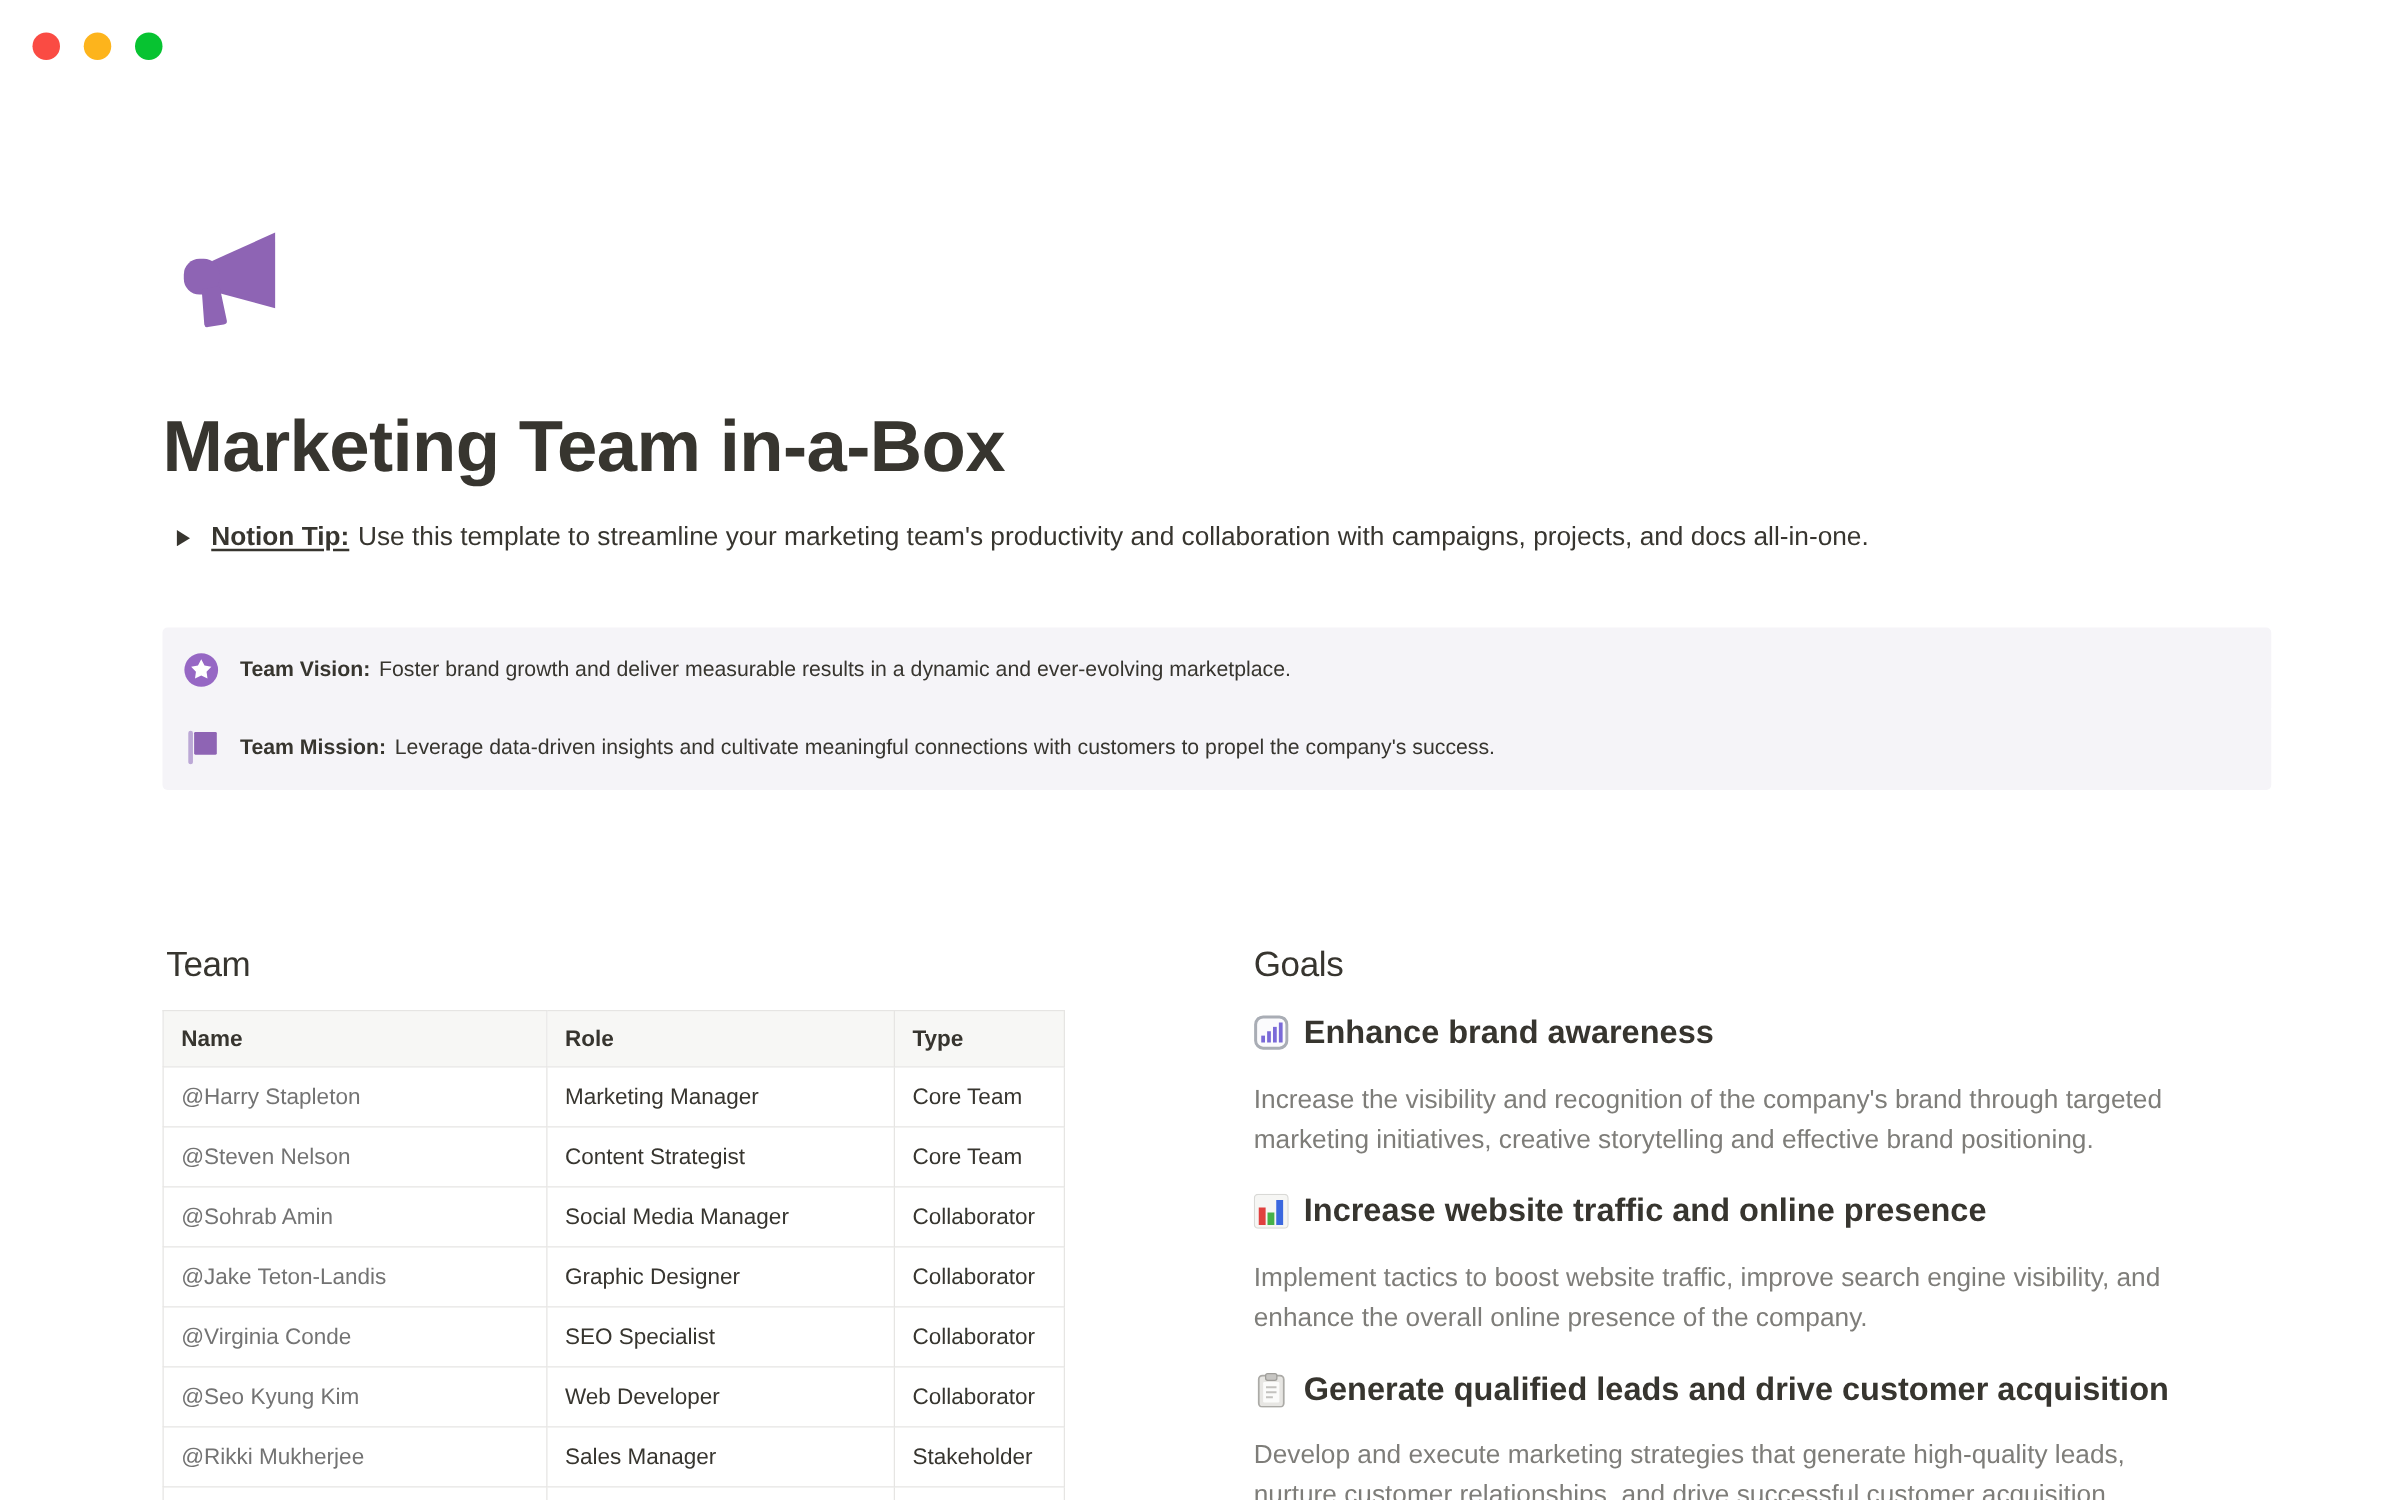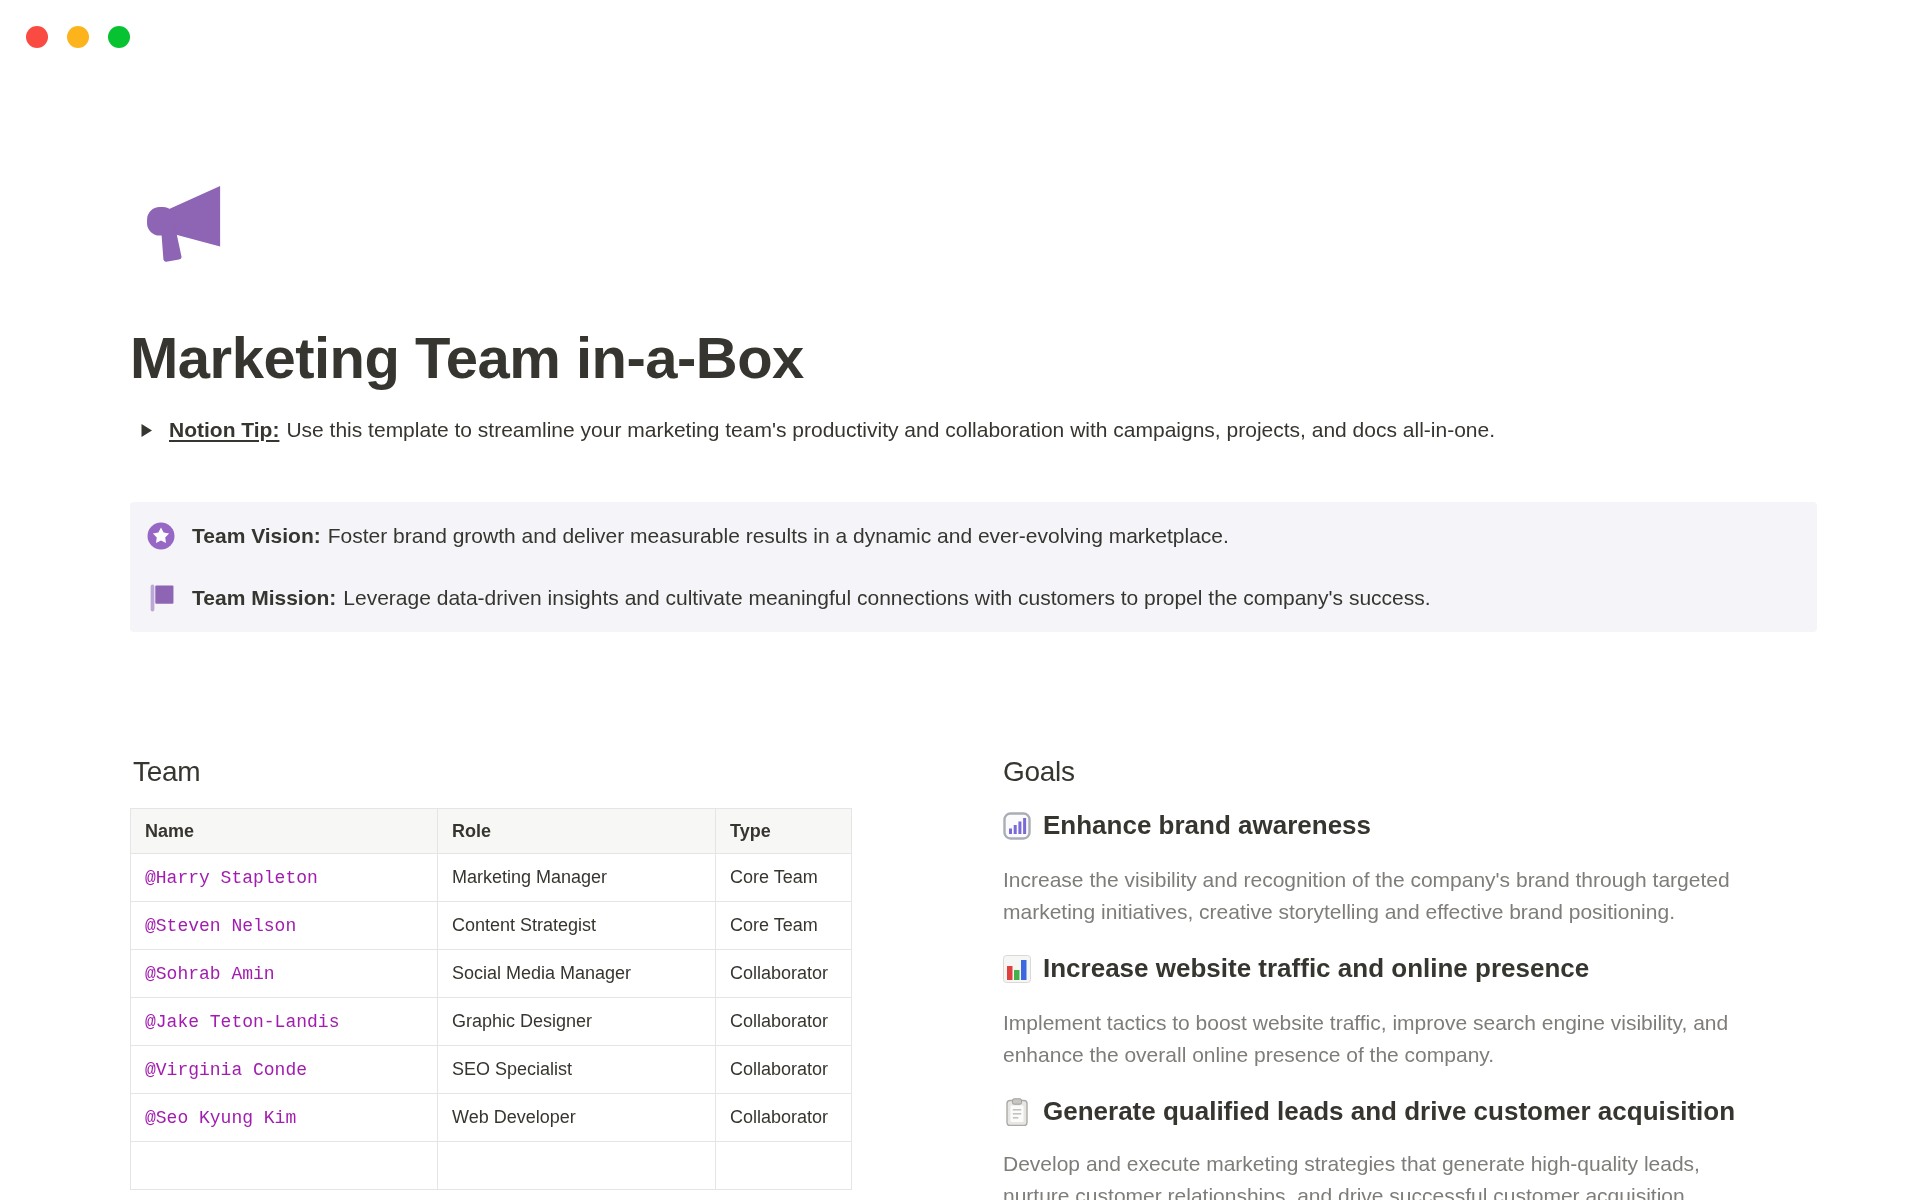--- a/index.html
+++ b/index.html
@@ -36,21 +36,21 @@
   }
   .tip-toggle{width:13px;height:15px;margin:8px 16px 0 3px;flex:none;}
   .tip-label{font-weight:700;text-decoration:underline;text-underline-offset:3px;margin-right:7px;white-space:nowrap;}
 
   
   .callout{
     left:130px;width:1687px;height:68px;
     background:#F5F4F8;border-radius:4px;
     display:flex;align-items:center;
     padding:0 20px 0 17px;box-sizing:border-box;
-    font-size:21px;
+    font-size:17px;
   }
   .callout.vision{top:502px;}
   .callout.mission{top:564px;}
   .callout .c-icon{width:28px;height:28px;margin-right:17px;flex:none;}
   .callout .c-label{font-weight:700;margin-right:7px;white-space:nowrap;}
   .callout .c-text{white-space:nowrap;text-align:center;}
 
   
   .h2{
     font-size:28px;font-weight:400;letter-spacing:-0.3px;color:#37352F;white-space:nowrap;
@@ -69,21 +69,21 @@
   .team-table col.c3{width:136px;}
   .team-table th,.team-table td{
     border:1px solid #E6E5E3;
     padding:0 12px 0 14px;text-align:left;vertical-align:middle;
     overflow:hidden;white-space:nowrap;
   }
   .team-table th{
     height:44px;background:#F7F7F5;font-weight:700;color:#37352F;font-size:18px;
   }
   .team-table td{height:47px;color:#37352F;}
-  .team-table td.name{color:#a21caf;font-family:Liberation Mono, monospace;}
+  .team-table td.name{color:#737373;}
   .team-table tr.partial td{height:47px;}
 
   
   .goal-title{
     left:1003px;
     display:flex;align-items:center;gap:12px;
     font-size:26px;font-weight:700;color:#37352F;white-space:nowrap;
   }
   .goal-title .g-icon{width:28px;height:28px;flex:none;}
   .goal-desc{
@@ -180,20 +180,25 @@
   <tr>
     <td class="name">@Virginia Conde</td>
     <td>SEO Specialist</td>
     <td>Collaborator</td>
   </tr>
   <tr>
     <td class="name">@Seo Kyung Kim</td>
     <td>Web Developer</td>
     <td>Collaborator</td>
   </tr>
+  <tr>
+    <td class="name">@Rikki Mukherjee</td>
+    <td>Sales Manager</td>
+    <td>Stakeholder</td>
+  </tr>
   <tr class="partial">
     <td class="name"></td>
     <td></td>
     <td></td>
   </tr>
 </tbody>
   </table>
 
 <h2 class="abs h2 goals-heading">Goals</h2>
 

